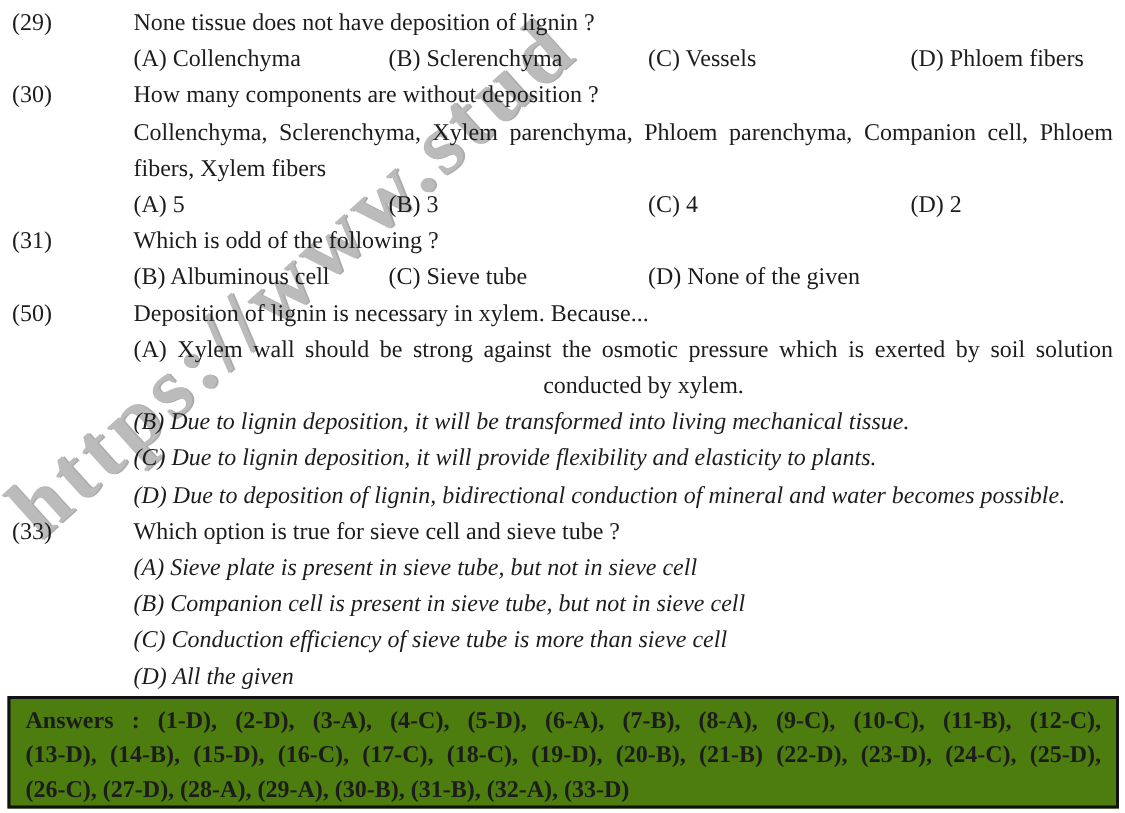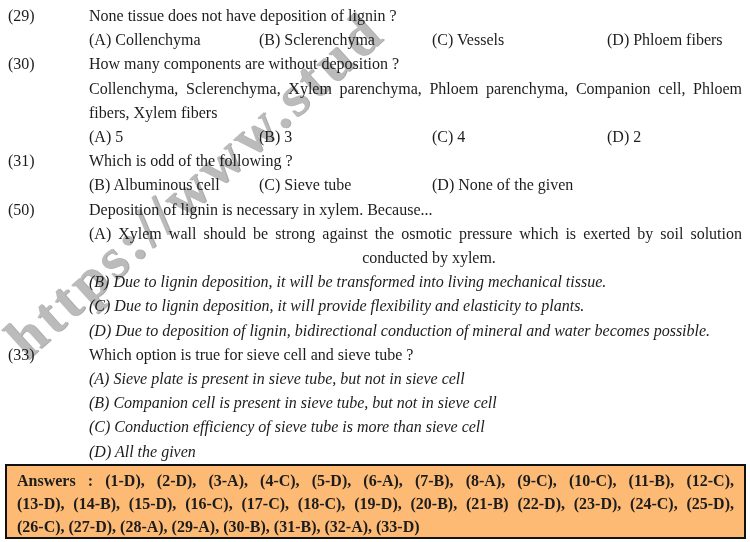--- a/index.html
+++ b/index.html
@@ -55,21 +55,21 @@
   .optline { white-space: nowrap; font-style: italic; }
   .wrapline { white-space: normal; }
   .cont-indent { padding-left: 27px; text-align: center; }
   .answers-box {
     position: absolute;
     left: 5px;
     right: 4px;
     top: 464px;
     bottom: 3px;
     border: 2px solid #111111;
-    background: #fdba74;
+    background: #4d7c0f;
     z-index: 2;
     padding: 3px 10px 0 10px;
     font-size: 16px;
     font-weight: bold;
     line-height: 23px;
     box-sizing: border-box;
   }
 </style>
 </head>
 <body>

